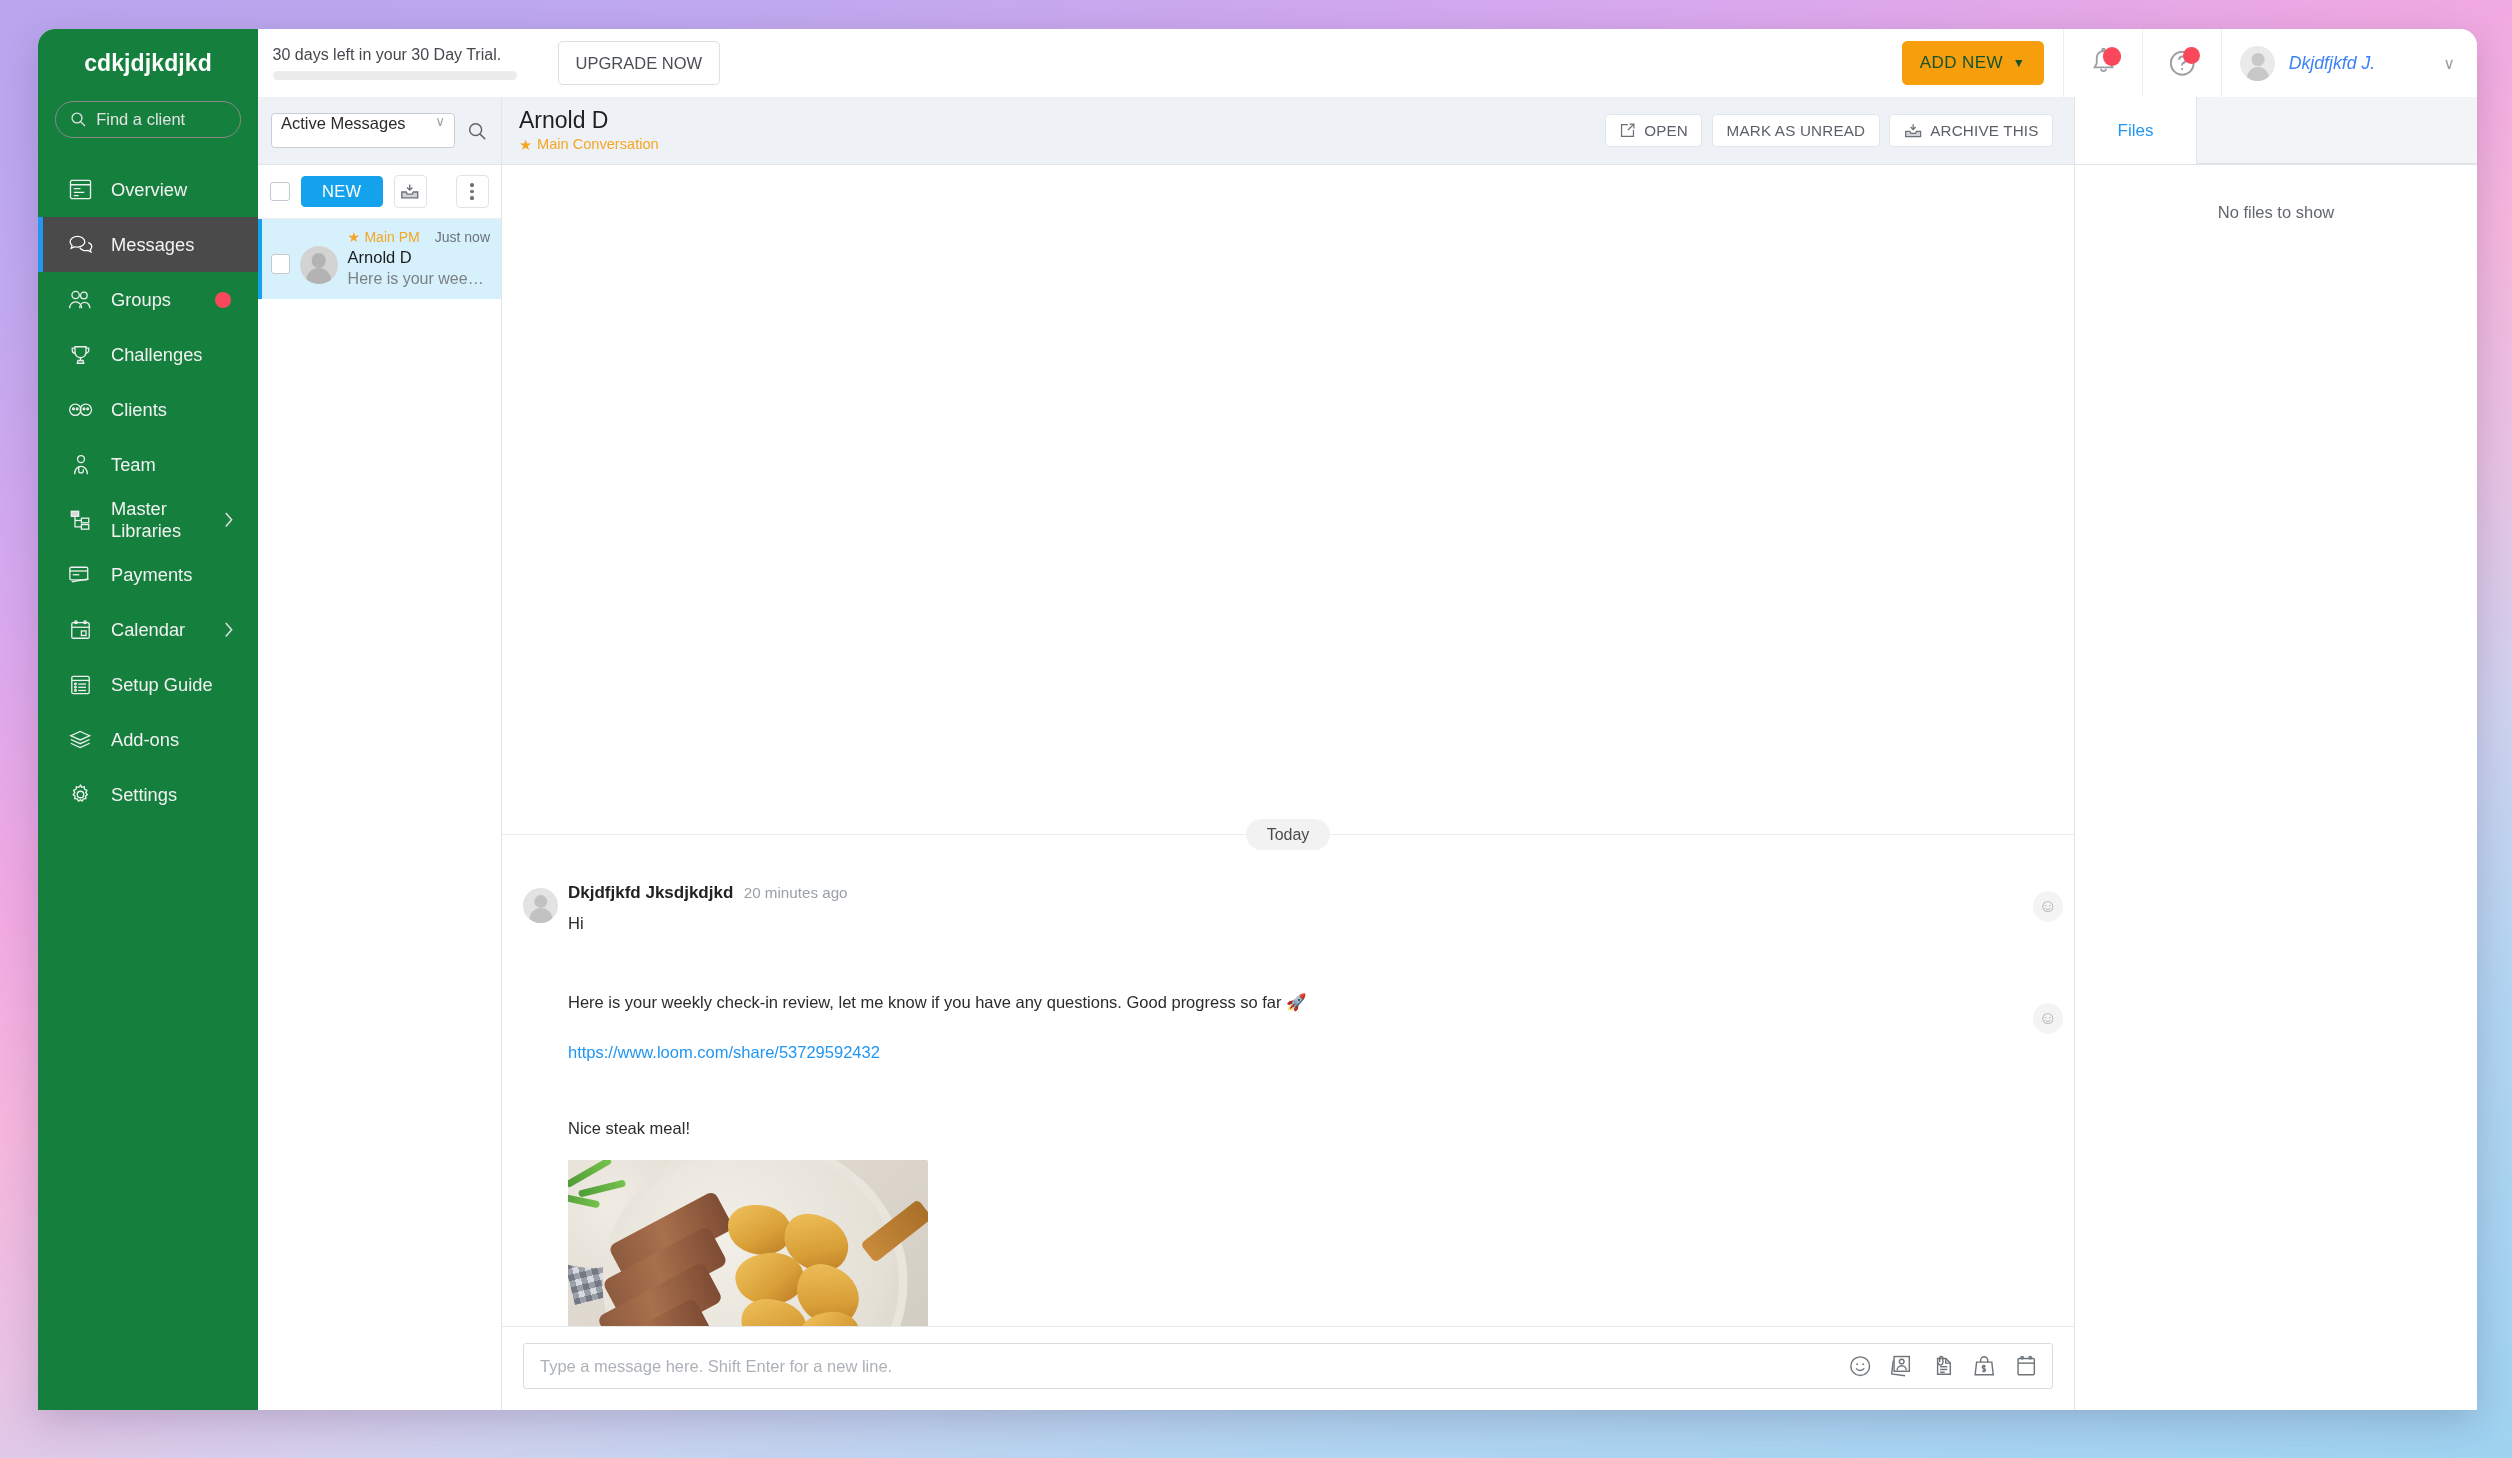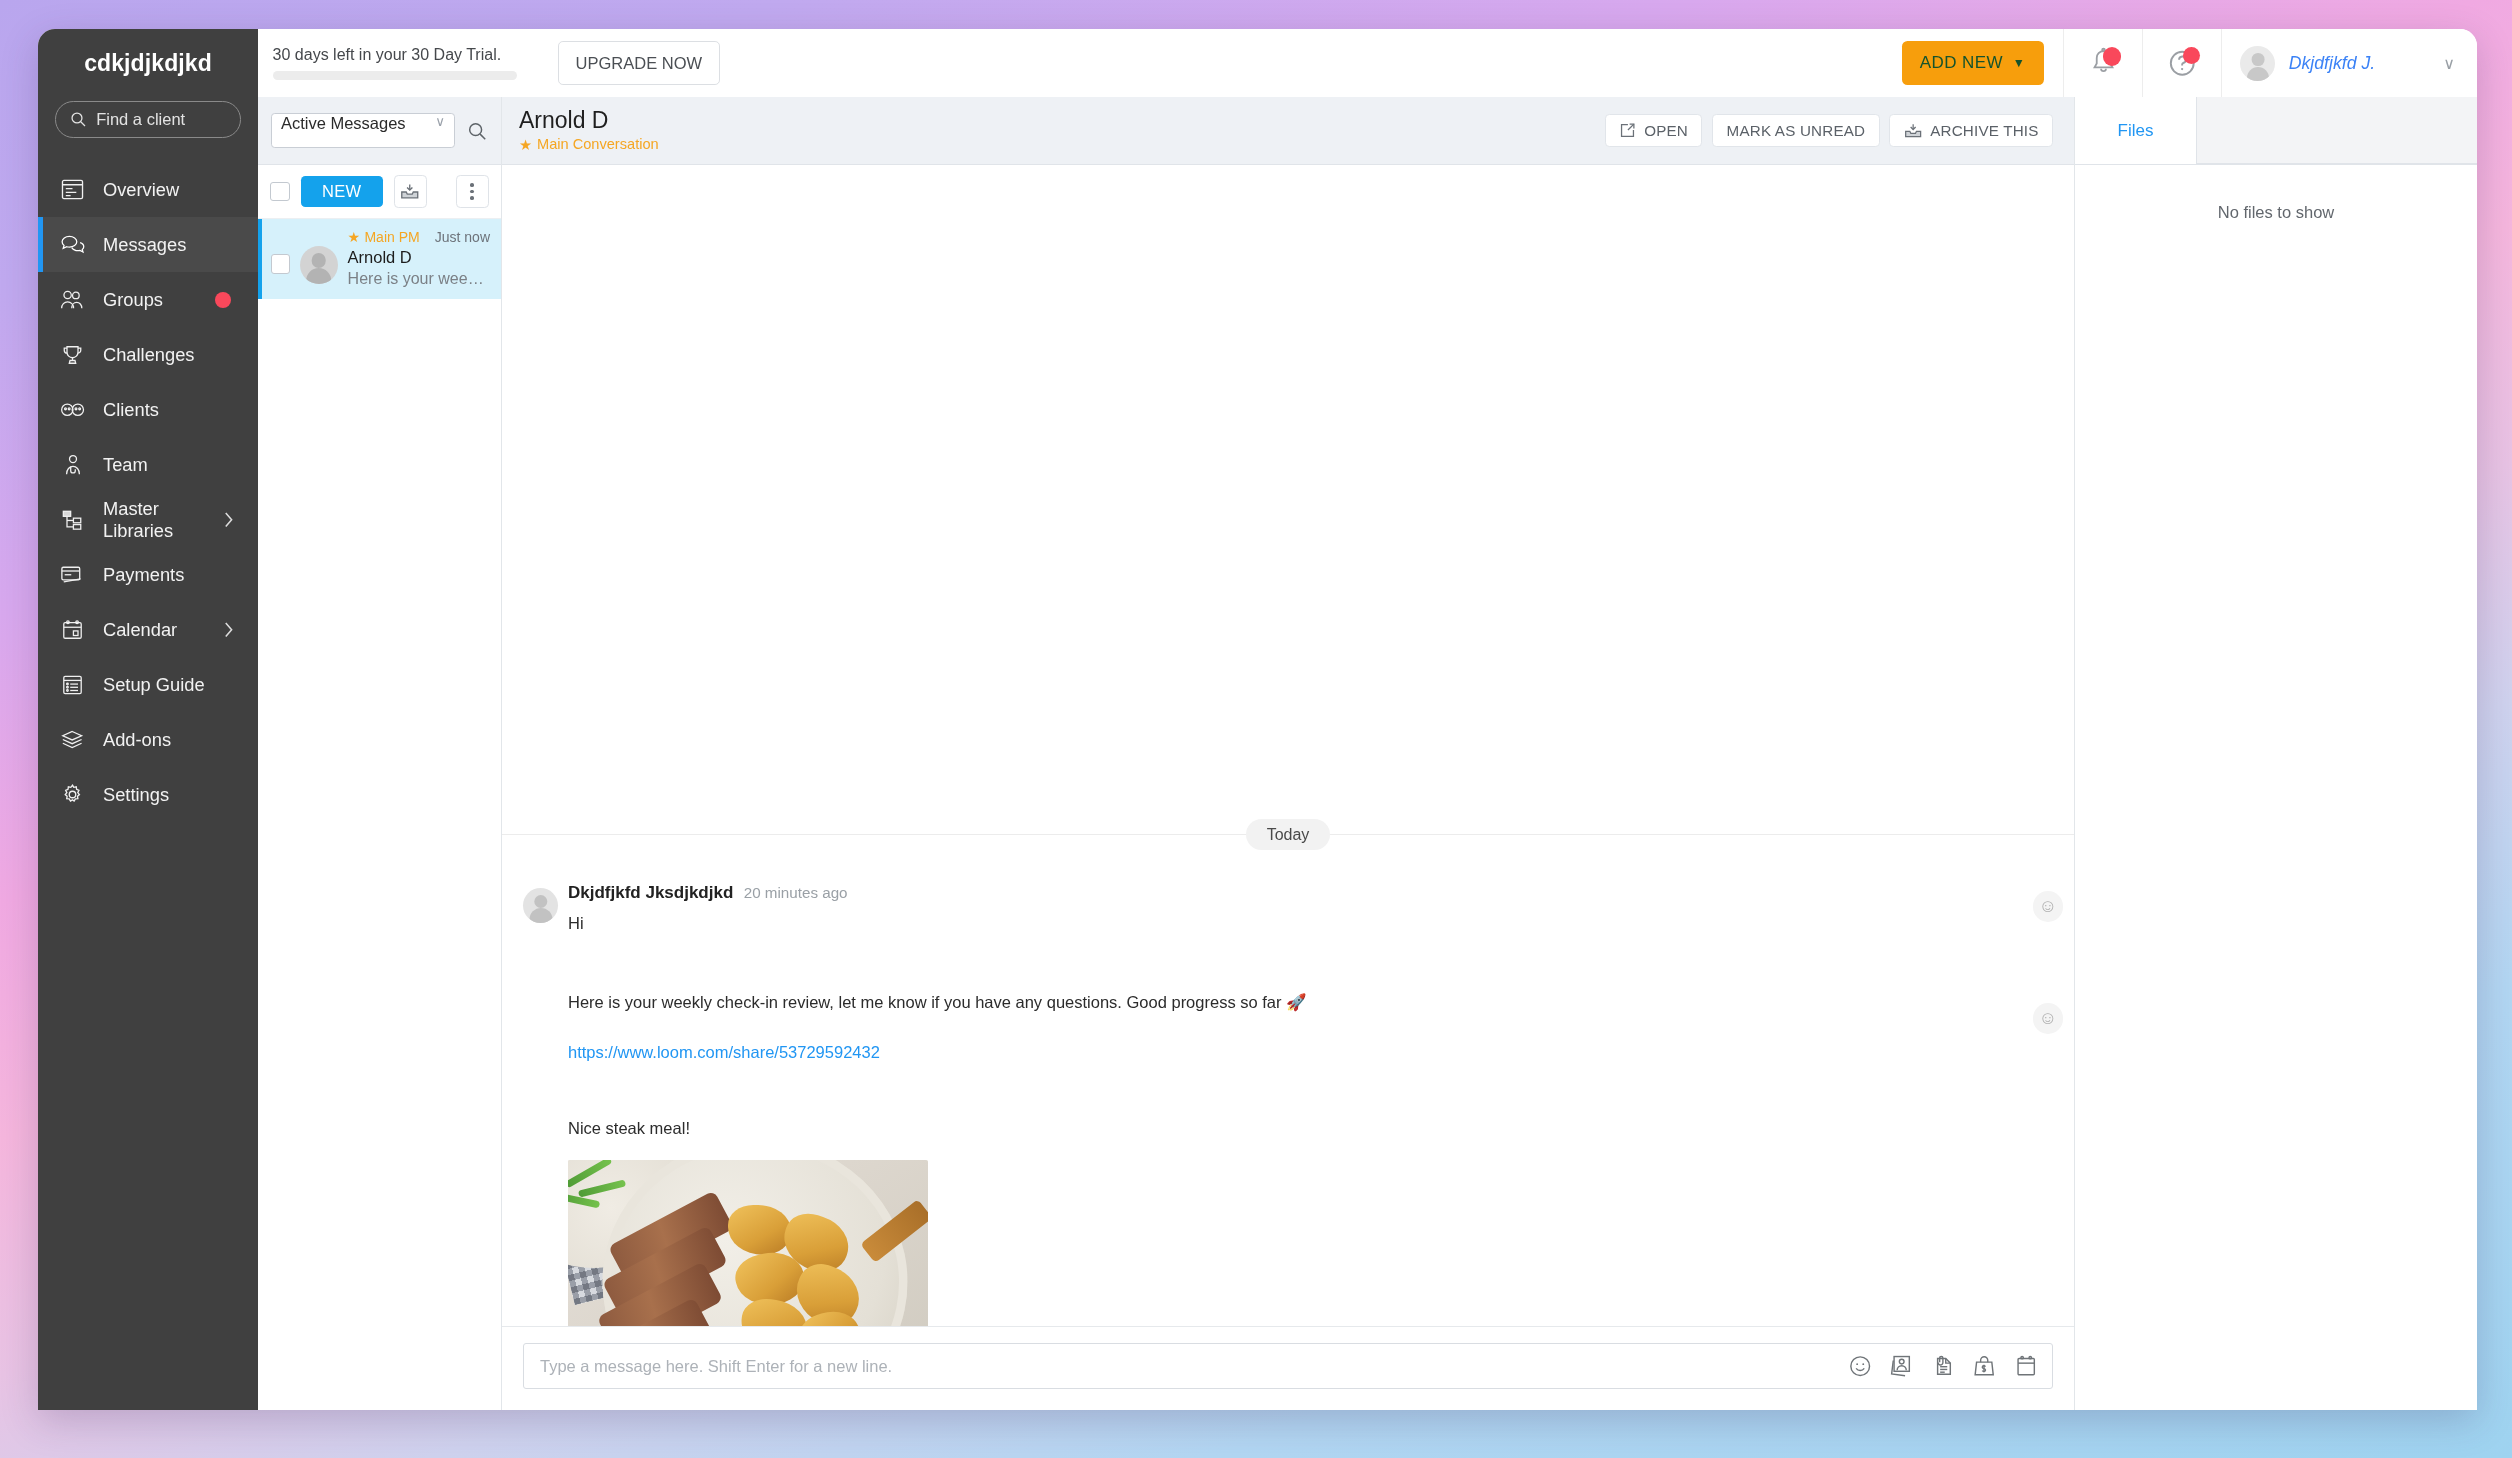--- a/index.html
+++ b/index.html
@@ -25,21 +25,21 @@
     overflow: hidden;
     box-shadow: 0 11px 37px rgba(60,40,90,.22);
     display: flex;
     flex-direction: row;
   }
 
   
   .sidebar {
     width: 220px;
     flex: 0 0 220px;
-    background: #404040;
+    background: #15803d;
     color: #fff;
     padding-top: 0;
     position: relative;
     z-index: 5;
   }
   .brand {
     height: 68px;
     display: flex; align-items: center; justify-content: center;
     font-size: 23px; font-weight: bold; letter-spacing: 0.1px;
     color: #ffffff;
@@ -51,21 +51,21 @@
     border-radius: 18.3px;
     display: flex; align-items: center;
     padding-left: 13.4px; gap: 8.5px;
   }
   .client-search .ph {
     font-size: 16.5px; color: #e2e2e2;
   }
   .nav-item {
     height: 55px;
     display: flex; align-items: center;
-    padding-left: 21px;
+    padding-left: 29px;
     gap: 17px;
     font-size: 18.3px;
     color: #f2f2f2;
     position: relative;
   }
   .nav-item.active {
     background: #4a4a4a;
   }
   .nav-item.active:before {
     content: "";

